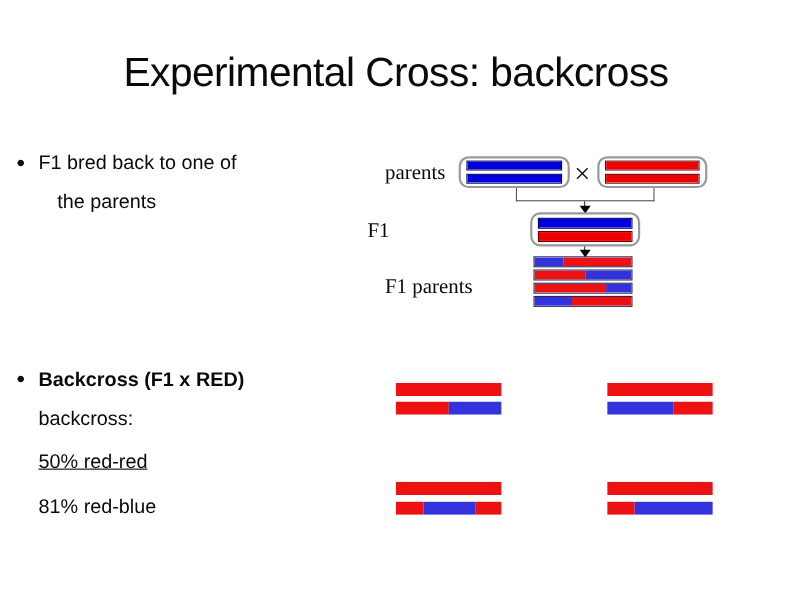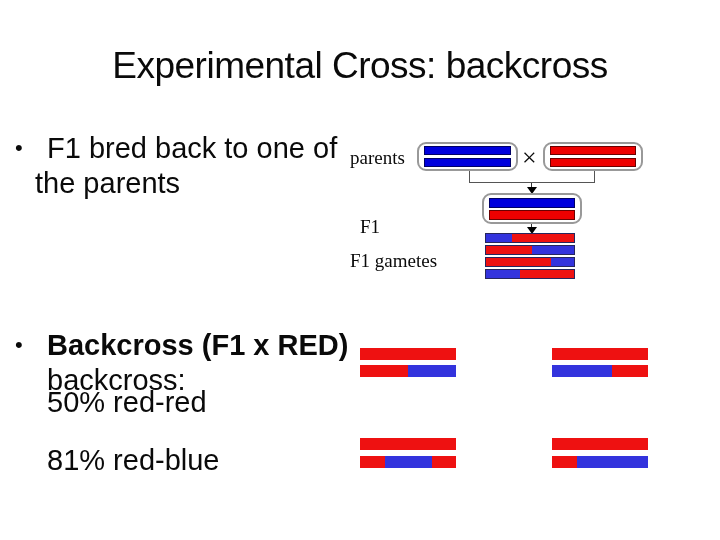--- a/index.html
+++ b/index.html
@@ -2,21 +2,21 @@
 <html><head>
 <meta charset="utf-8">
 <style>
   * { margin:0; padding:0; box-sizing:border-box; }
   html,body { width:720px; height:540px; }
   body { background:#ffffff; font-family:"Liberation Sans",sans-serif; position:relative; overflow:hidden; color:#000; }
   .abs { position:absolute; }
 
   .title { top:44px; left:0; width:720px; text-align:center; font-size:37px; line-height:44px; color:#0a0a0a; letter-spacing:-0.5px; }
 
-  .body-line { font-size:29px; line-height:30px; color:#0a0a0a;margin-left:12px; }
+  .body-line { font-size:18px; line-height:30px; color:#0a0a0a; }
   .bullet-dot { font-size:22px; line-height:30px; color:#0a0a0a; }
 
   .serif-label { font-family:"Liberation Serif",serif; font-size:19px; color:#0a0a0a; }
 
   
   .pbox { background:#fff; border:2px solid #999; border-radius:9px;
           display:flex; flex-direction:column; justify-content:center; gap:3px; padding:0 5px; }
 
   
   .segbar { display:flex; overflow:hidden; width:100%; }
@@ -39,26 +39,26 @@
 
   .cross-sym { font-family:"Liberation Serif",serif; font-size:26px; line-height:26px; color:#0a0a0a; }
 </style>
 </head>
 <body>
 
 <div class="abs title">Experimental Cross: backcross</div>
 
 <span class="abs bullet-dot" style="left:15px; top:133px;">•</span>
 <div class="abs body-line" style="left:35px; top:133px;">F1 bred back to one of</div>
-<div class="abs body-line" style="left:23px; top:168px;">the parents</div>
+<div class="abs body-line" style="left:52px; top:168px;">the parents</div>
 
 <span class="abs bullet-dot" style="left:15px; top:330px;">•</span>
 <div class="abs body-line" style="left:35px; top:330px;font-weight:bold;">Backcross (F1 x RED)</div>
 <div class="abs body-line" style="left:35px; top:365px;">backcross:</div>
-<div class="abs body-line" style="left:35px; top:387px;">50% red-red</div>
+<div class="abs body-line" style="left:35px; top:404px;text-decoration:underline;">50% red-red</div>
 <div class="abs body-line" style="left:35px; top:445px;">81% red-blue</div>
 
 <div>
 
   <span class="abs serif-label" style="left:350px; top:147px;text-align:center;">parents</span>
 
   <div class="abs pbox" style="left:417px; top:142px; width:101px; height:29px;">
     <div class="segbar pbar outline-navy">
         <div style="width: 100%; background: rgb(0, 0, 221);"></div>
       </div>
@@ -75,35 +75,35 @@
       </div>
     <div class="segbar pbar outline-maroon">
         <div style="width: 100%; background: rgb(238, 0, 0);"></div>
       </div>
   </div>
 
   <div class="abs bracket"></div>
   <div class="abs stem" style="left:531px; top:183px; height:6px;"></div>
   <div class="abs arrowhead" style="left:527px; top:187px;"></div>
 
-  <span class="abs serif-label" style="left:360px; top:199px;margin-top:17px;">F1</span>
+  <span class="abs serif-label" style="left:334px; top:199px;">F1</span>
 
   <div class="abs pbox" style="left:482px; top:193px; width:100px; height:31px; gap:2px;">
     <div class="segbar f1bar outline-navy">
         <div style="width: 100%; background: rgb(0, 0, 221);"></div>
       </div>
     <div class="segbar f1bar outline-maroon">
         <div style="width: 100%; background: rgb(238, 0, 0);"></div>
       </div>
   </div>
 
   <div class="abs stem" style="left:531px; top:224px; height:5px;"></div>
   <div class="abs arrowhead" style="left:527px; top:227px;"></div>
 
-  <span class="abs serif-label" style="left:350px; top:250px;">F1 gametes</span>
+  <span class="abs serif-label" style="left:350px; top:250px;">F1 parents</span>
 
   <div class="abs gametes-stack" style="left:485px; top:233px;">
     <div class="segbar gam-bar">
         <div style="width: 30%; background: rgb(51, 51, 221);"></div>
         <div style="width: 70%; background: rgb(238, 17, 17);"></div>
       </div>
     <div class="segbar gam-bar">
         <div style="width: 52%; background: rgb(238, 17, 17);"></div>
         <div style="width: 48%; background: rgb(51, 51, 221);"></div>
       </div>

